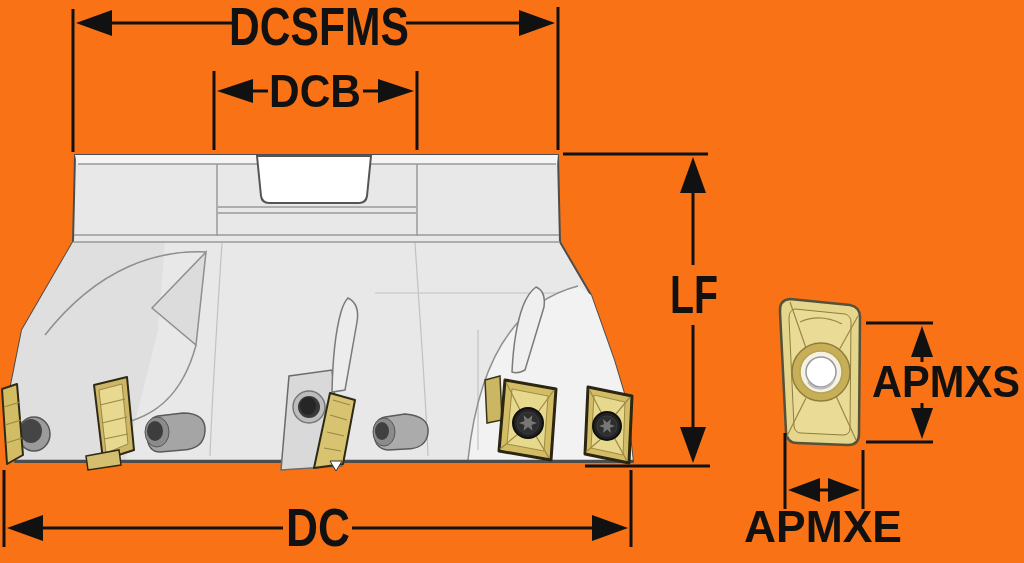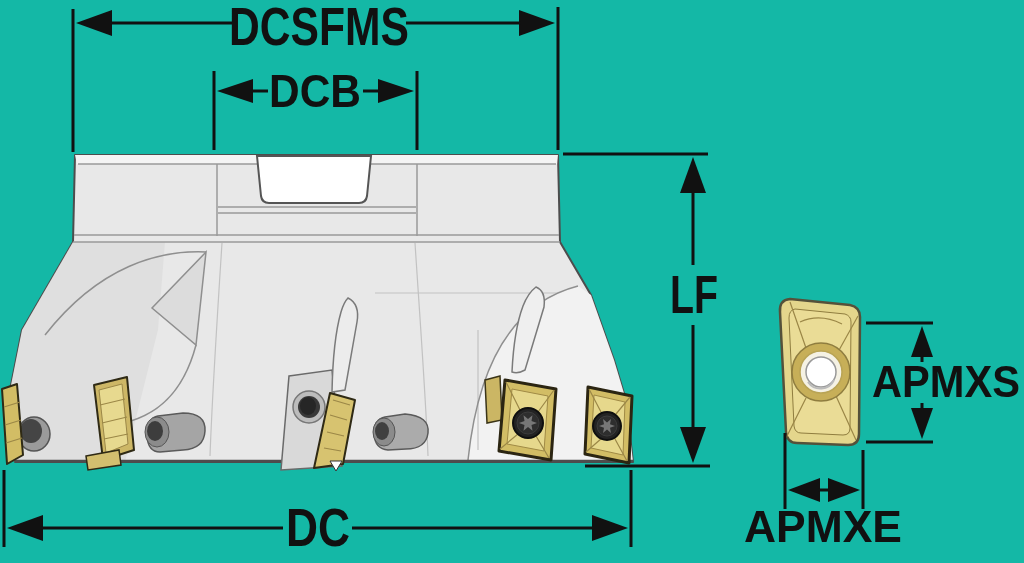--- a/index.html
+++ b/index.html
@@ -1,16 +1,16 @@
 <!DOCTYPE html>
 <html><head>
 <meta charset="utf-8">
 <style>
   html,body{margin:0;padding:0;background:#fff;}
-  .stage{position:relative;width:1024px;height:563px;background:#14b8a6;overflow:hidden;
+  .stage{position:relative;width:1024px;height:563px;background:#f97316;overflow:hidden;
          font-family:"Liberation Sans",sans-serif;}
   svg{position:absolute;left:0;top:0;}
   .dimline{stroke:#111;stroke-width:3;fill:none;}
   .thinline{stroke:#9a9a9a;stroke-width:1.5;fill:none;}
   .fluteline{stroke:#8f8f8f;stroke-width:1.5;fill:none;}
   .faint{stroke:#c2c2c2;stroke-width:1.2;fill:none;}
   .arrow{fill:#111;stroke:none;}
   .dim-label{font-family:"Liberation Sans",sans-serif;font-weight:bold;fill:#111;}
   .facet{stroke:#9b8747;stroke-width:1.2;fill:none;}
 </style>

